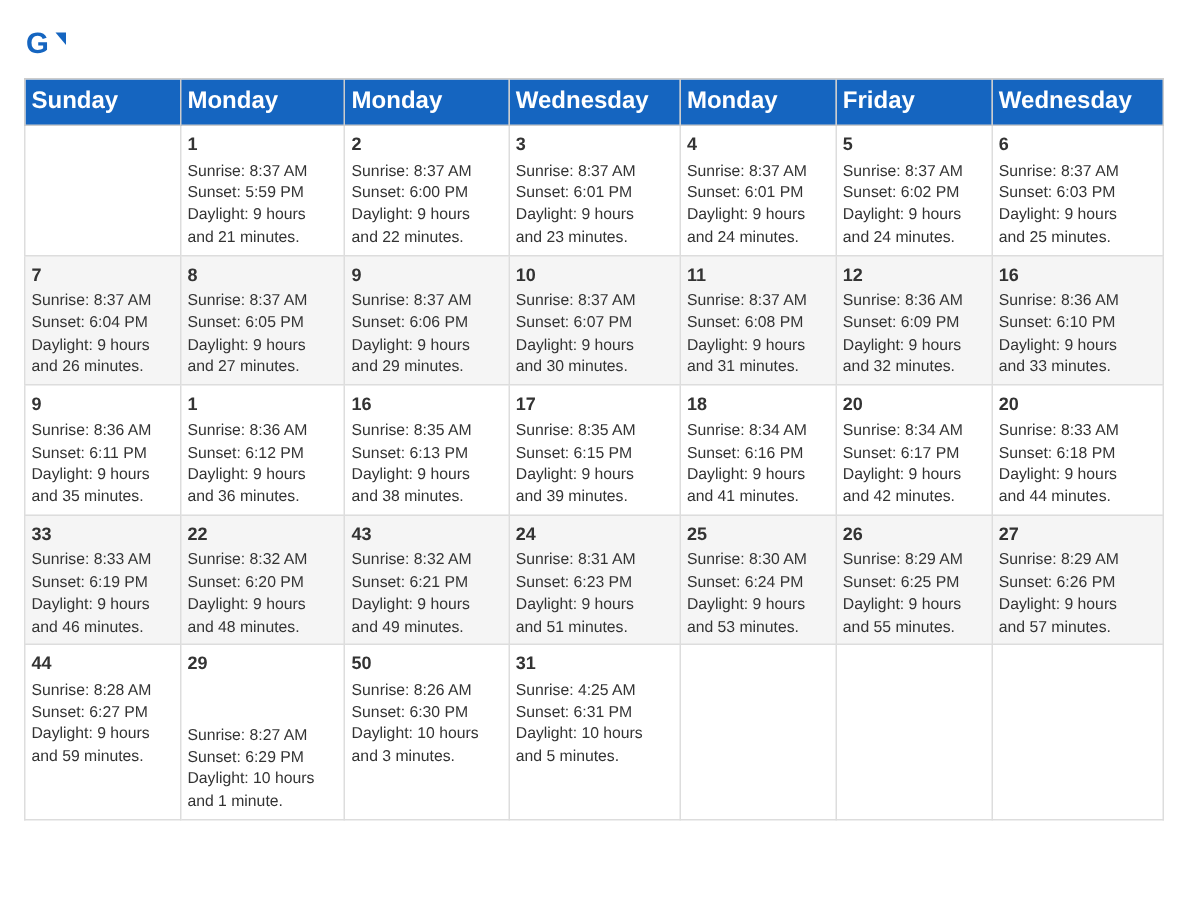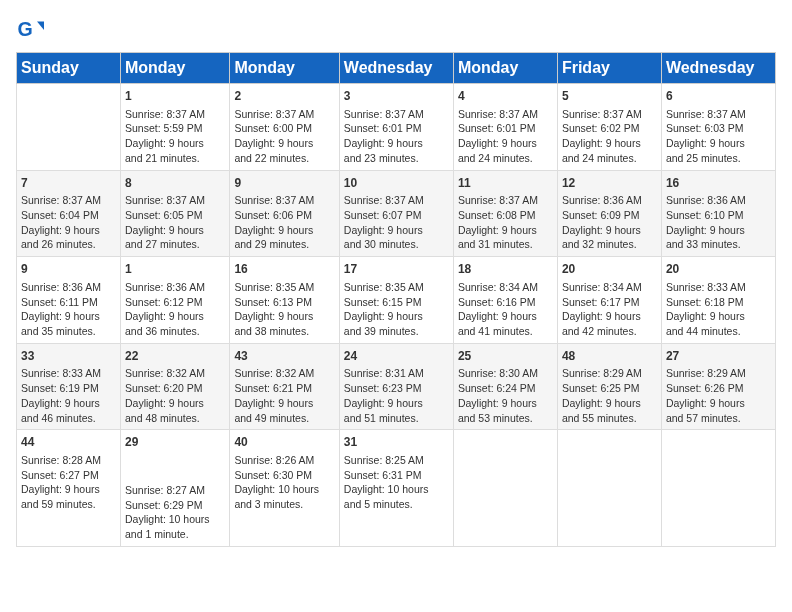--- a/index.html
+++ b/index.html
@@ -300,21 +300,21 @@
 and 51 minutes.</div>
         </td>
         <td>
           <span class="day-number">25</span>
           <div class="day-info" style="white-space: pre-line;">Sunrise: 8:30 AM
 Sunset: 6:24 PM
 Daylight: 9 hours
 and 53 minutes.</div>
         </td>
         <td>
-          <span class="day-number">48</span>
+          <span class="day-number">26</span>
           <div class="day-info" style="white-space: pre-line;">Sunrise: 8:29 AM
 Sunset: 6:25 PM
 Daylight: 9 hours
 and 55 minutes.</div>
         </td>
         <td>
           <span class="day-number">27</span>
           <div class="day-info" style="white-space: pre-line;">Sunrise: 8:29 AM
 Sunset: 6:26 PM
 Daylight: 9 hours
@@ -330,29 +330,29 @@
 and 59 minutes.</div>
         </td>
         <td>
           <span class="day-number">29</span>
           <div class="day-info" style="white-space: pre-line; margin-top: 32px;">Sunrise: 8:27 AM
 Sunset: 6:29 PM
 Daylight: 10 hours
 and 1 minute.</div>
         </td>
         <td>
-          <span class="day-number">40</span>
+          <span class="day-number">50</span>
           <div class="day-info" style="white-space: pre-line;">Sunrise: 8:26 AM
 Sunset: 6:30 PM
 Daylight: 10 hours
 and 3 minutes.</div>
         </td>
         <td>
           <span class="day-number">31</span>
-          <div class="day-info" style="white-space: pre-line;">Sunrise: 8:25 AM
+          <div class="day-info" style="white-space: pre-line;">Sunrise: 4:25 AM
 Sunset: 6:31 PM
 Daylight: 10 hours
 and 5 minutes.</div>
         </td>
         <td></td>
         <td></td>
         <td></td>
       </tr>
     </tbody>
 </table>

